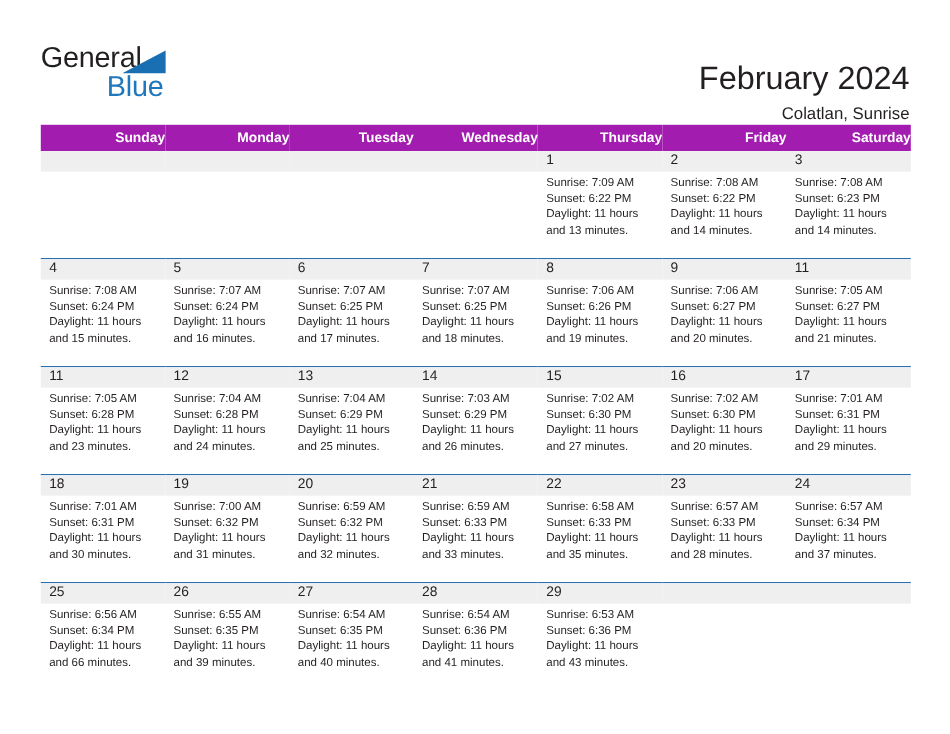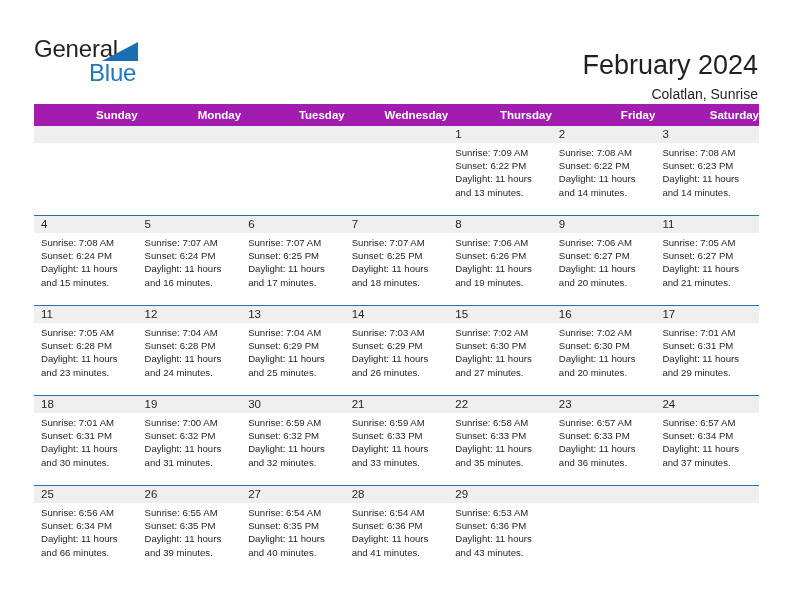--- a/index.html
+++ b/index.html
@@ -441,21 +441,21 @@
               <div class="cell-body">
                 <div class="line">Sunrise: 7:00 AM</div>
                 <div class="line">Sunset: 6:32 PM</div>
                 <div class="line">Daylight: 11 hours</div>
                 <div class="line">and 31 minutes.</div>
               </div>
             </div>
           </td>
           <td>
             <div class="cell-inner">
-              <div class="daynum-band">30</div>
+              <div class="daynum-band">20</div>
               <div class="cell-body">
                 <div class="line">Sunrise: 6:59 AM</div>
                 <div class="line">Sunset: 6:32 PM</div>
                 <div class="line">Daylight: 11 hours</div>
                 <div class="line">and 32 minutes.</div>
               </div>
             </div>
           </td>
           <td>
             <div class="cell-inner">
@@ -479,21 +479,21 @@
               </div>
             </div>
           </td>
           <td>
             <div class="cell-inner">
               <div class="daynum-band">23</div>
               <div class="cell-body">
                 <div class="line">Sunrise: 6:57 AM</div>
                 <div class="line">Sunset: 6:33 PM</div>
                 <div class="line">Daylight: 11 hours</div>
-                <div class="line">and 36 minutes.</div>
+                <div class="line">and 28 minutes.</div>
               </div>
             </div>
           </td>
           <td>
             <div class="cell-inner">
               <div class="daynum-band">24</div>
               <div class="cell-body">
                 <div class="line">Sunrise: 6:57 AM</div>
                 <div class="line">Sunset: 6:34 PM</div>
                 <div class="line">Daylight: 11 hours</div>

